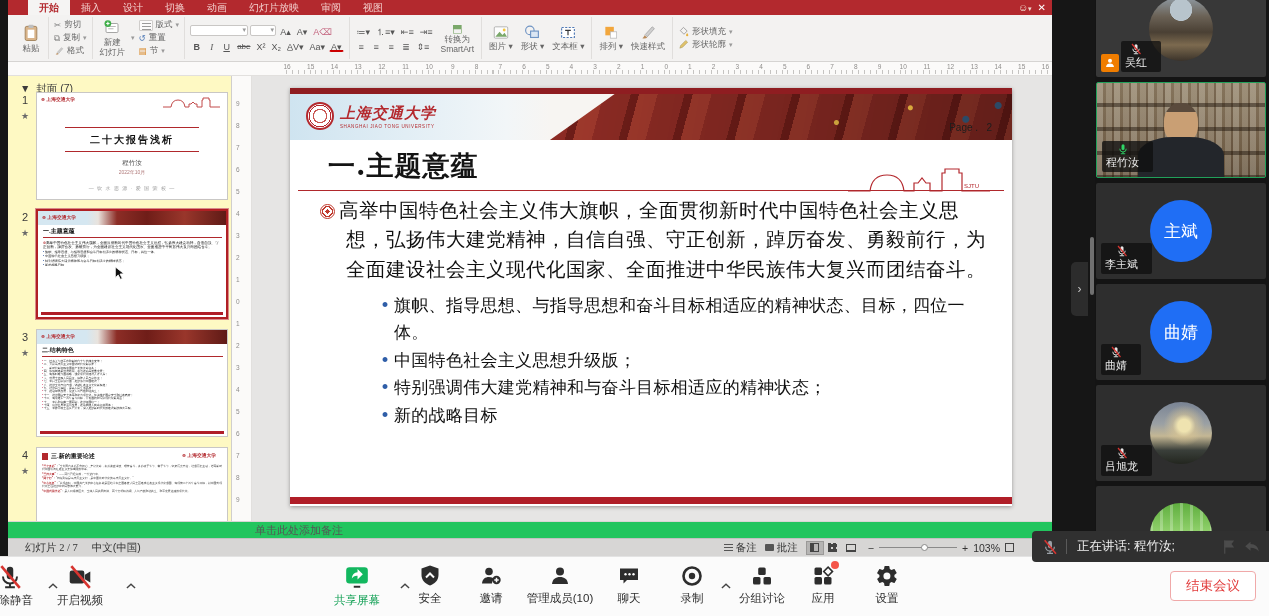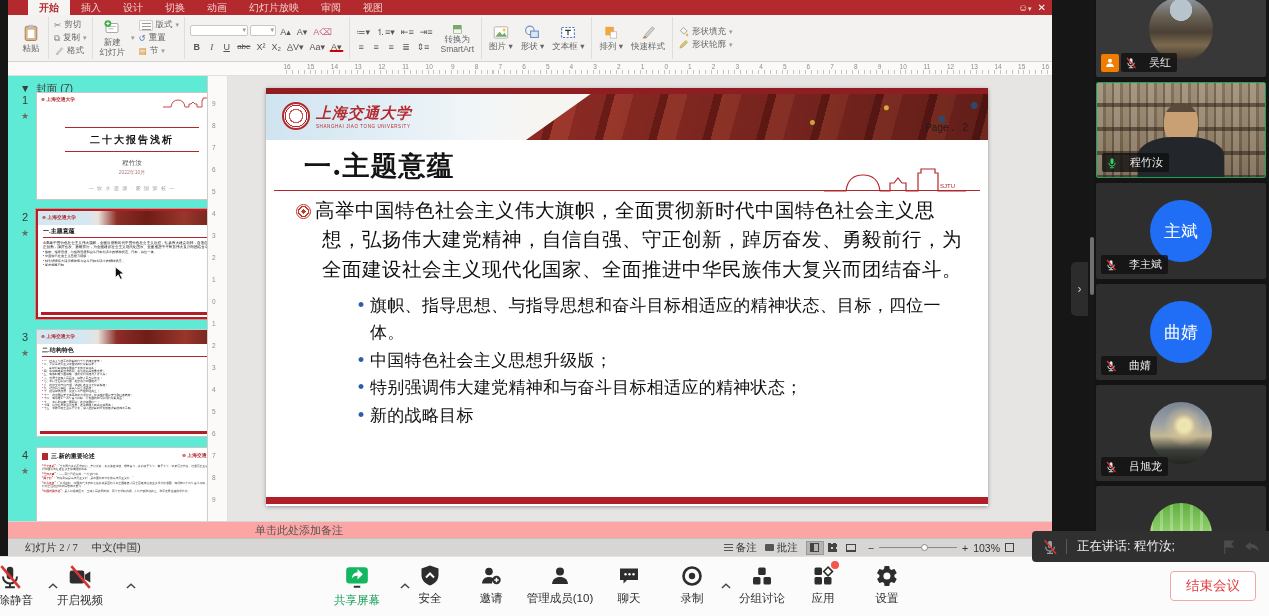--- a/index.html
+++ b/index.html
@@ -33,21 +33,21 @@
   .caret { font-size:7px; color:#999; }
 
   .hruler { height:14px; background:#fbfaf9; border-bottom:1px solid #e2e0de; position:relative; }
   .htick { position:absolute; top:1px; font-size:6.5px; color:#8f8d8b; transform:translateX(-50%); }
   .hruler .band { position:absolute; left:278px; right:4px; bottom:1px; height:4px;
     background:repeating-linear-gradient(90deg,#c5c3c1 0 1px,transparent 1px 5.9px); }
 
   .pmain { display:flex; height:445px; }
 
   
-  .thumbs { width:200px; background:#5eead4; border-right:1px solid #d0cecd; position:relative; overflow:hidden; }
+  .thumbs { width:224px; background:#fef9c3; border-right:1px solid #d0cecd; position:relative; overflow:hidden; }
   .sechead { font-size:10.5px; color:#3c3c3c; padding:6px 0 4px 12px; }
   .trow { position:absolute; left:0; width:224px; }
   .tnum { position:absolute; left:14px; top:2px; font-size:11px; color:#3a3a3a; }
   .tstar { position:absolute; left:13px; top:19px; font-size:9px; color:#6a6a6a; }
   .tbox { position:absolute; left:28px; top:0; width:192px; background:#fff; border:1px solid #c9c7c5; overflow:hidden; }
   .tbox.selected { border:2px solid #b02024; outline:1px solid #d98a8a; }
 
   .mini-head { position:relative; height:14px;
     background:linear-gradient(90deg,#d5e7f1 0 26%, #e9e3dd 32%, #8c2d26 42%, #6f1d18 58%, #99362b 78%, #5f1a16 100%); }
   .mini-logo { position:absolute; left:4px; top:3px; font-size:6px; color:#b3292e; font-weight:bold; white-space:nowrap; transform:scale(.8); transform-origin:0 0; }
@@ -95,21 +95,21 @@
   .s-skyline { position:absolute; right:16px; top:78px; }
   .s-body { position:absolute; left:30px; top:108px; right:18px; color:#101010; font-family:"DejaVu Serif","Liberation Serif",serif; }
   .s-par { font-size:19.5px; line-height:1.5; letter-spacing:.5px; padding-left:26px; text-indent:-26px; }
   .seal { display:inline-block; width:15px; height:15px; border-radius:50%; border:1.5px solid #c0392d; margin-right:4px; vertical-align:-2px;
           background:radial-gradient(circle,#c0392d 0 22%,#fff 23% 45%,#c0392d 46% 60%,#fff 61%); }
   .s-bullets { margin-top:8px; padding-left:60px; list-style:none; }
   .s-bullets li { font-size:17px; line-height:1.62; letter-spacing:.3px; position:relative; padding-left:14px; }
   .s-bullets li::before { content:"•"; position:absolute; left:0; color:#2f5ea8; }
   .s-botbar { position:absolute; left:0; right:0; bottom:2px; height:7px; background:#b01e28; }
 
-  .notes { height:17px; background:#fca5a5; border-top:1px solid #d8d6d4; font-size:11px; color:#555; padding-left:247px; line-height:17px; }
+  .notes { height:17px; background:#22c55e; border-top:1px solid #d8d6d4; font-size:11px; color:#555; padding-left:247px; line-height:17px; }
 
   .statusbar { height:18px; background:#d7d6d5; border-top:1px solid #c2c1c0; position:relative; font-size:10.5px; color:#333; display:flex; align-items:center; }
   .sb-pos { margin-left:17px;font-family:Liberation Serif, serif; } .sb-lang { margin-left:14px; }
   .sb-right { position:absolute; right:38px; display:flex; align-items:center; gap:8px; }
   .sb-item { display:flex; align-items:center; gap:3px; }
   .ic-lines { width:9px; height:8px; background:repeating-linear-gradient(180deg,#555 0 1px,transparent 1px 3px); }
   .ic-comm { width:9px; height:7px; background:#555; border-radius:1px; position:relative; }
   .ic-comm::after { content:""; position:absolute; left:1px; bottom:-2px; border:2px solid transparent; border-top-color:#555; }
   .viewbtns { display:flex; }
   .vb { width:18px; height:14px; display:flex; align-items:center; justify-content:center; }
@@ -130,21 +130,21 @@
   .av-blue { width:62px; height:62px; background:#1f6ef5; }
   .av-castle { width:64px; height:64px; top:14px; transform:translate(-50%,0);
      background:radial-gradient(circle at 50% 20%, #b8c4cc 0 18%, transparent 19%),
        linear-gradient(180deg,#8f9aa3 0%,#6b6256 30%,#4a4034 55%,#7c6a4f 75%,#3b332a 100%); }
   .av-sunset { width:62px; height:62px;
      background:radial-gradient(circle at 55% 38%, #efe3b0 0 12%, rgba(220,200,150,.55) 22%, transparent 40%),
        linear-gradient(180deg,#7a8494 0%,#9aa0a4 35%,#c4b794 55%,#3a3f3a 78%,#23261f 100%); }
   .av-bamboo { width:62px; height:62px;
      background:repeating-linear-gradient(90deg, rgba(255,255,255,.25) 0 3px, transparent 3px 10px),
        linear-gradient(180deg,#5fae3f 0%,#8fd06a 45%,#2f7d33 100%); }
-  .namechip { position:absolute; left:5px; bottom:5px; background:rgba(15,15,15,.78); color:#ececec; font-size:11px; padding:2px 6px 2px 4px; border-radius:2px; display:flex; align-items:center; gap:12px; }
+  .namechip { position:absolute; left:5px; bottom:5px; background:rgba(15,15,15,.78); color:#ececec; font-size:11px; padding:2px 14px 2px 4px; border-radius:2px; display:flex; align-items:center; gap:0;flex-direction:column; }
   .badge { position:absolute; left:5px; bottom:5px; width:18px; height:18px; background:#f07d00; border-radius:2px; display:flex; align-items:center; justify-content:center; }
   .video-bg { position:absolute; inset:0;
      background:repeating-linear-gradient(180deg, transparent 0 20px, rgba(35,24,14,.5) 20px 24px),
        repeating-linear-gradient(90deg, rgba(240,235,225,.28) 0 6px, rgba(120,100,80,.25) 6px 9px, rgba(205,195,180,.3) 9px 15px, rgba(90,70,55,.3) 15px 17px),
        linear-gradient(180deg,#8a7a60 0%,#7b6a52 40%,#6f5d45 70%,#5c4c38 100%); }
   .vperson { position:absolute; left:50%; bottom:-6px; transform:translateX(-50%); width:86px; height:46px; background:#23262b; border-radius:40% 40% 0 0; }
   .vhead { position:absolute; left:50%; bottom:34px; transform:translateX(-50%); width:34px; height:40px; border-radius:46% 46% 42% 42%; background:linear-gradient(180deg,#5a4a3c 0 22%, #c99f74 23%); }
   .sbscroll { position:absolute; left:1090px; top:237px; width:4px; height:58px; background:#707070; border-radius:2px; }
   .collapse { position:absolute; left:1071px; top:262px; width:17px; height:54px; background:#2c2c2c; border-radius:5px 0 0 5px; color:#c2c2c2; display:flex; align-items:center; justify-content:center; font-size:12px; }
 

